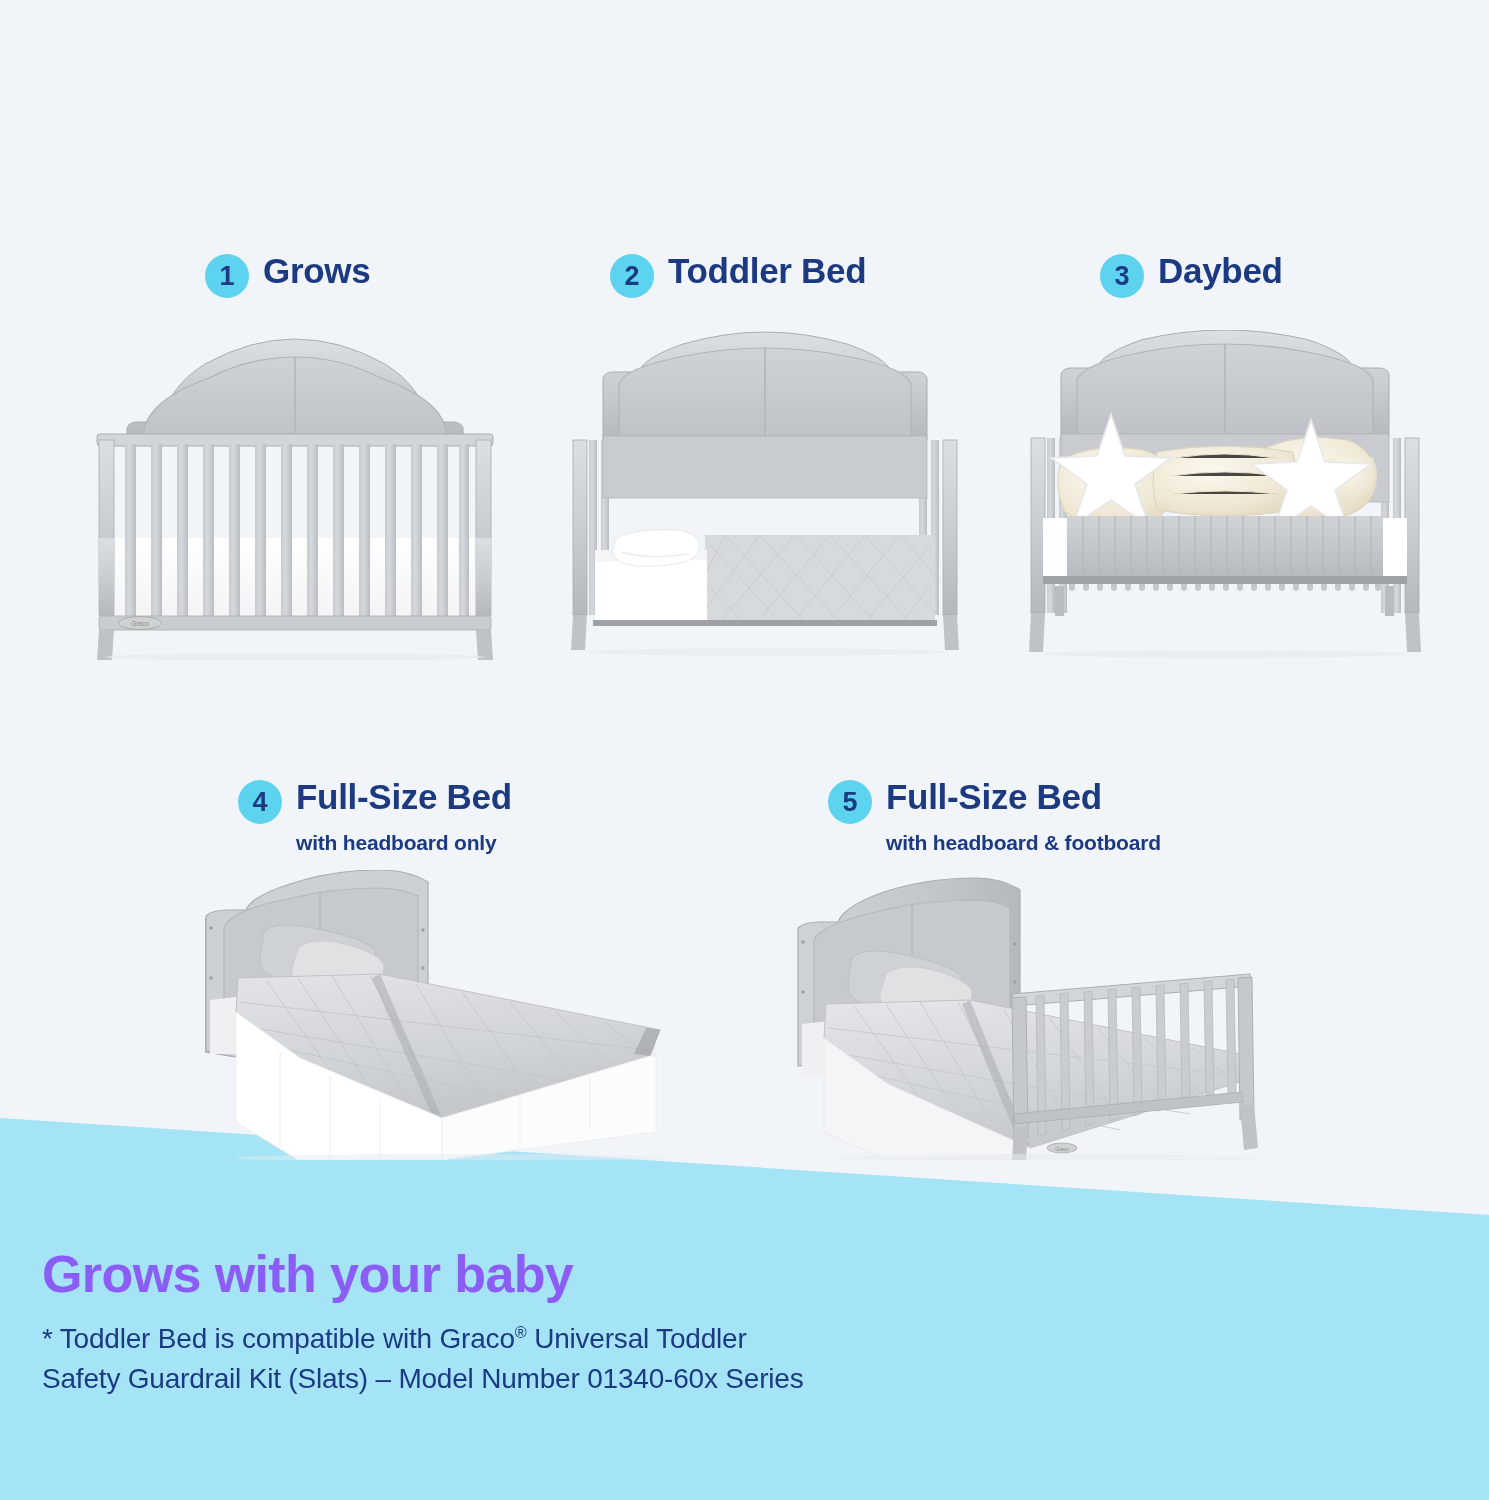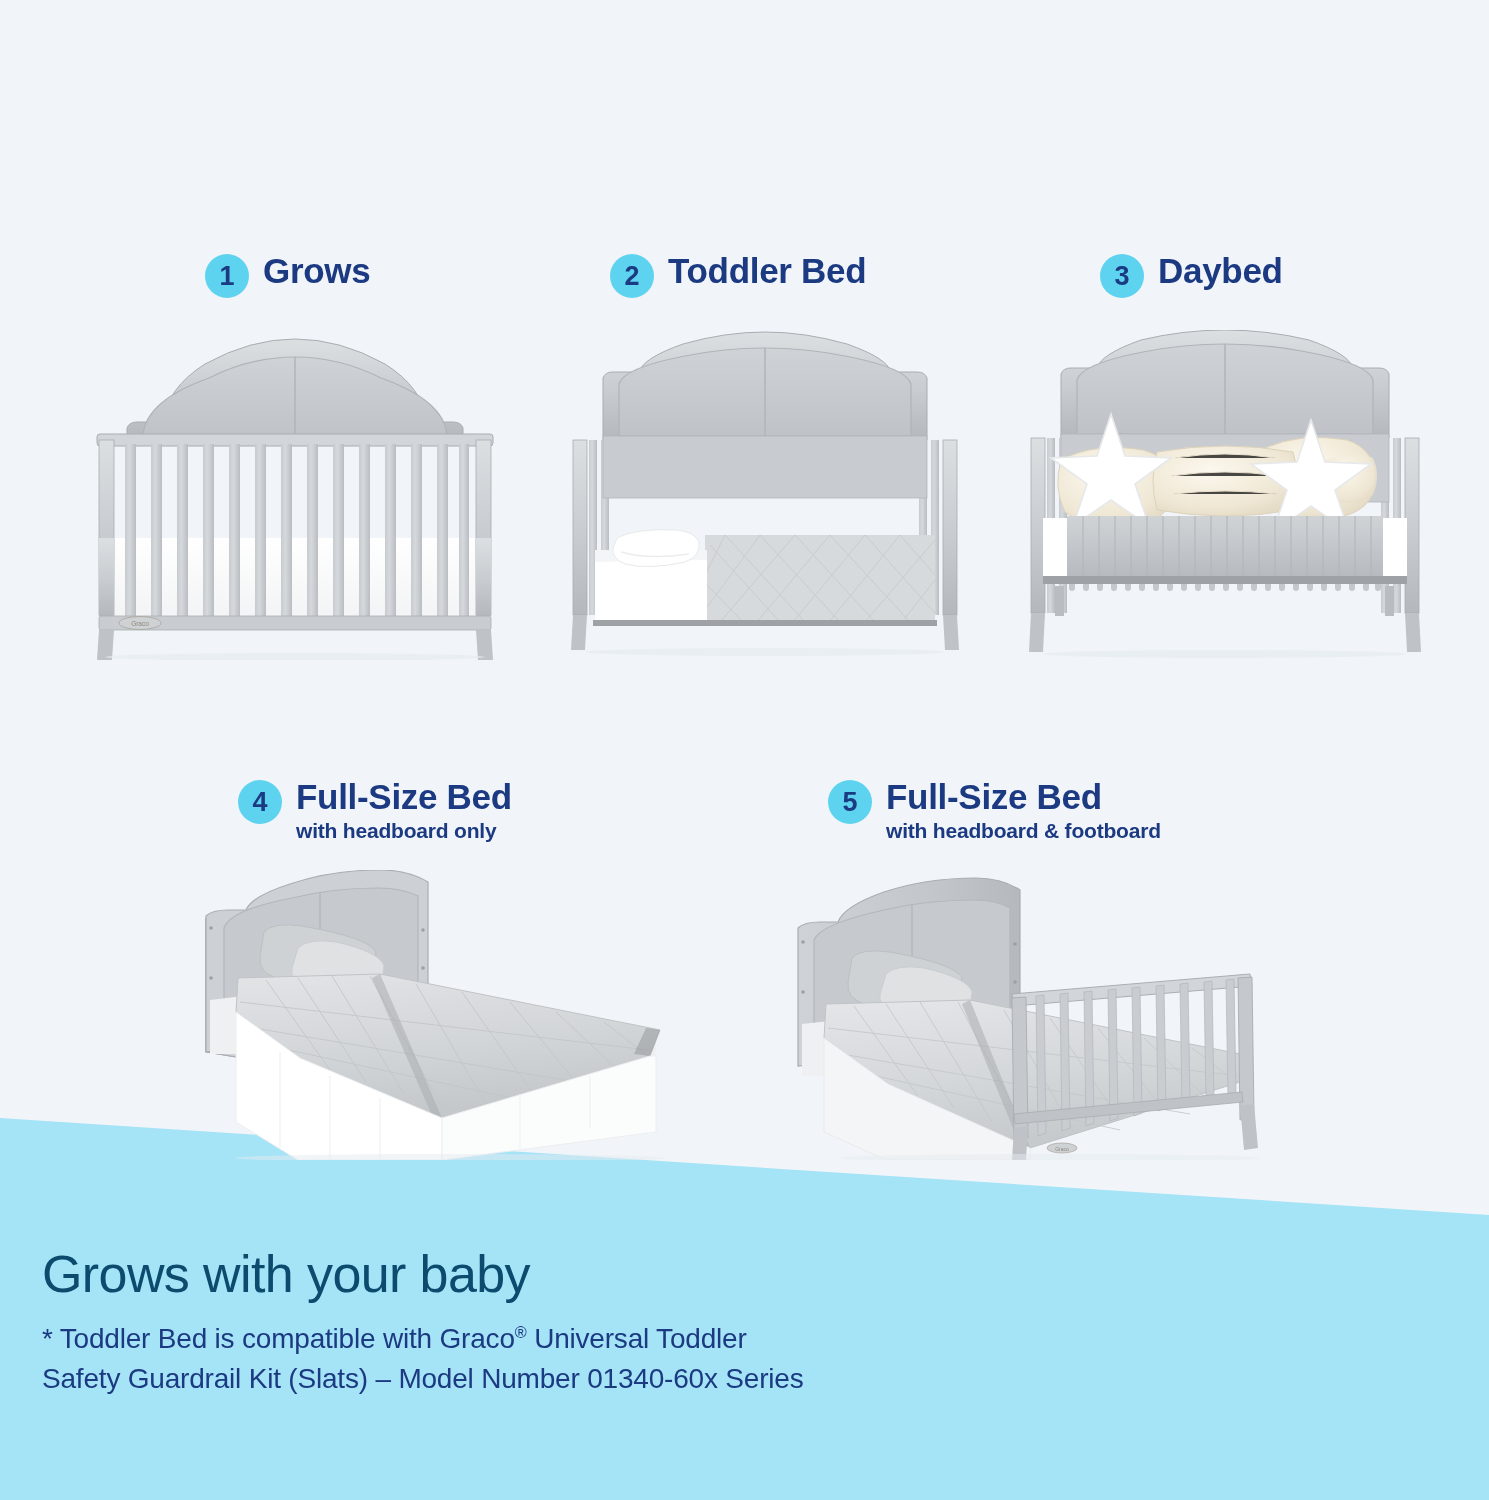--- a/index.html
+++ b/index.html
@@ -67,35 +67,35 @@
     line-height: 1.06;
     white-space: nowrap;
     letter-spacing: -0.3px;
   }
   .label-sub {
     font-size: 21px;
     font-weight: bold;
     color: #1b3a82;
     line-height: 1.15;
     white-space: nowrap;
-    margin-top: 4px;
+    margin-top: 16px;
     letter-spacing: -0.2px;
   }
 
   
   .footer {
     position: absolute;
     left: 42px;
     top: 1248px;
     z-index: 6;
   }
   .footer-head {
     font-size: 52px;
-    font-weight: normal;
-    color: #0c4a6e;
+    font-weight: bold;
+    color: #8b5cf6;
     line-height: 1;
     letter-spacing: -0.6px;
   }
   .footer-lines {
     margin-top: 19px;
   }
   .footer-line {
     font-size: 28px;
     color: #1b3a82;
     line-height: 1.42;

